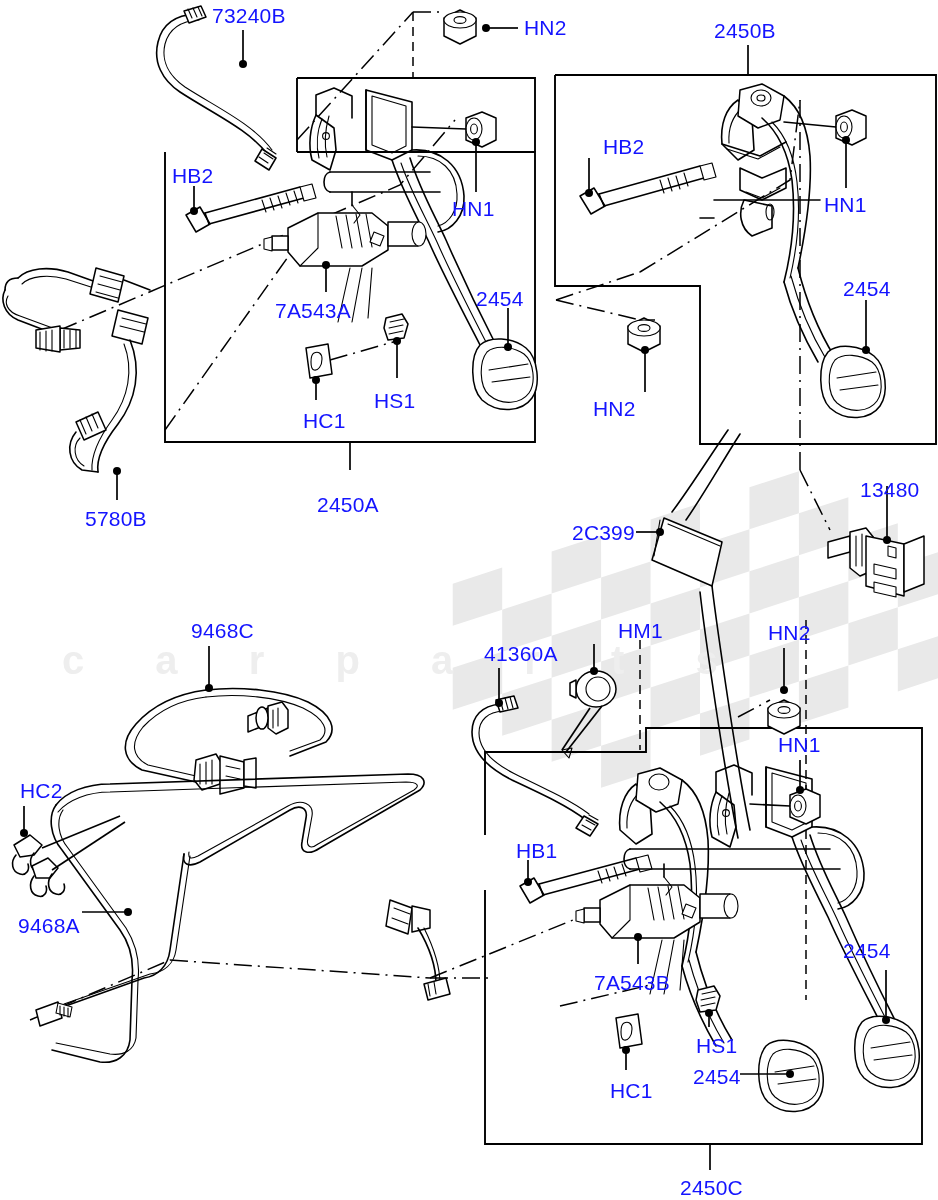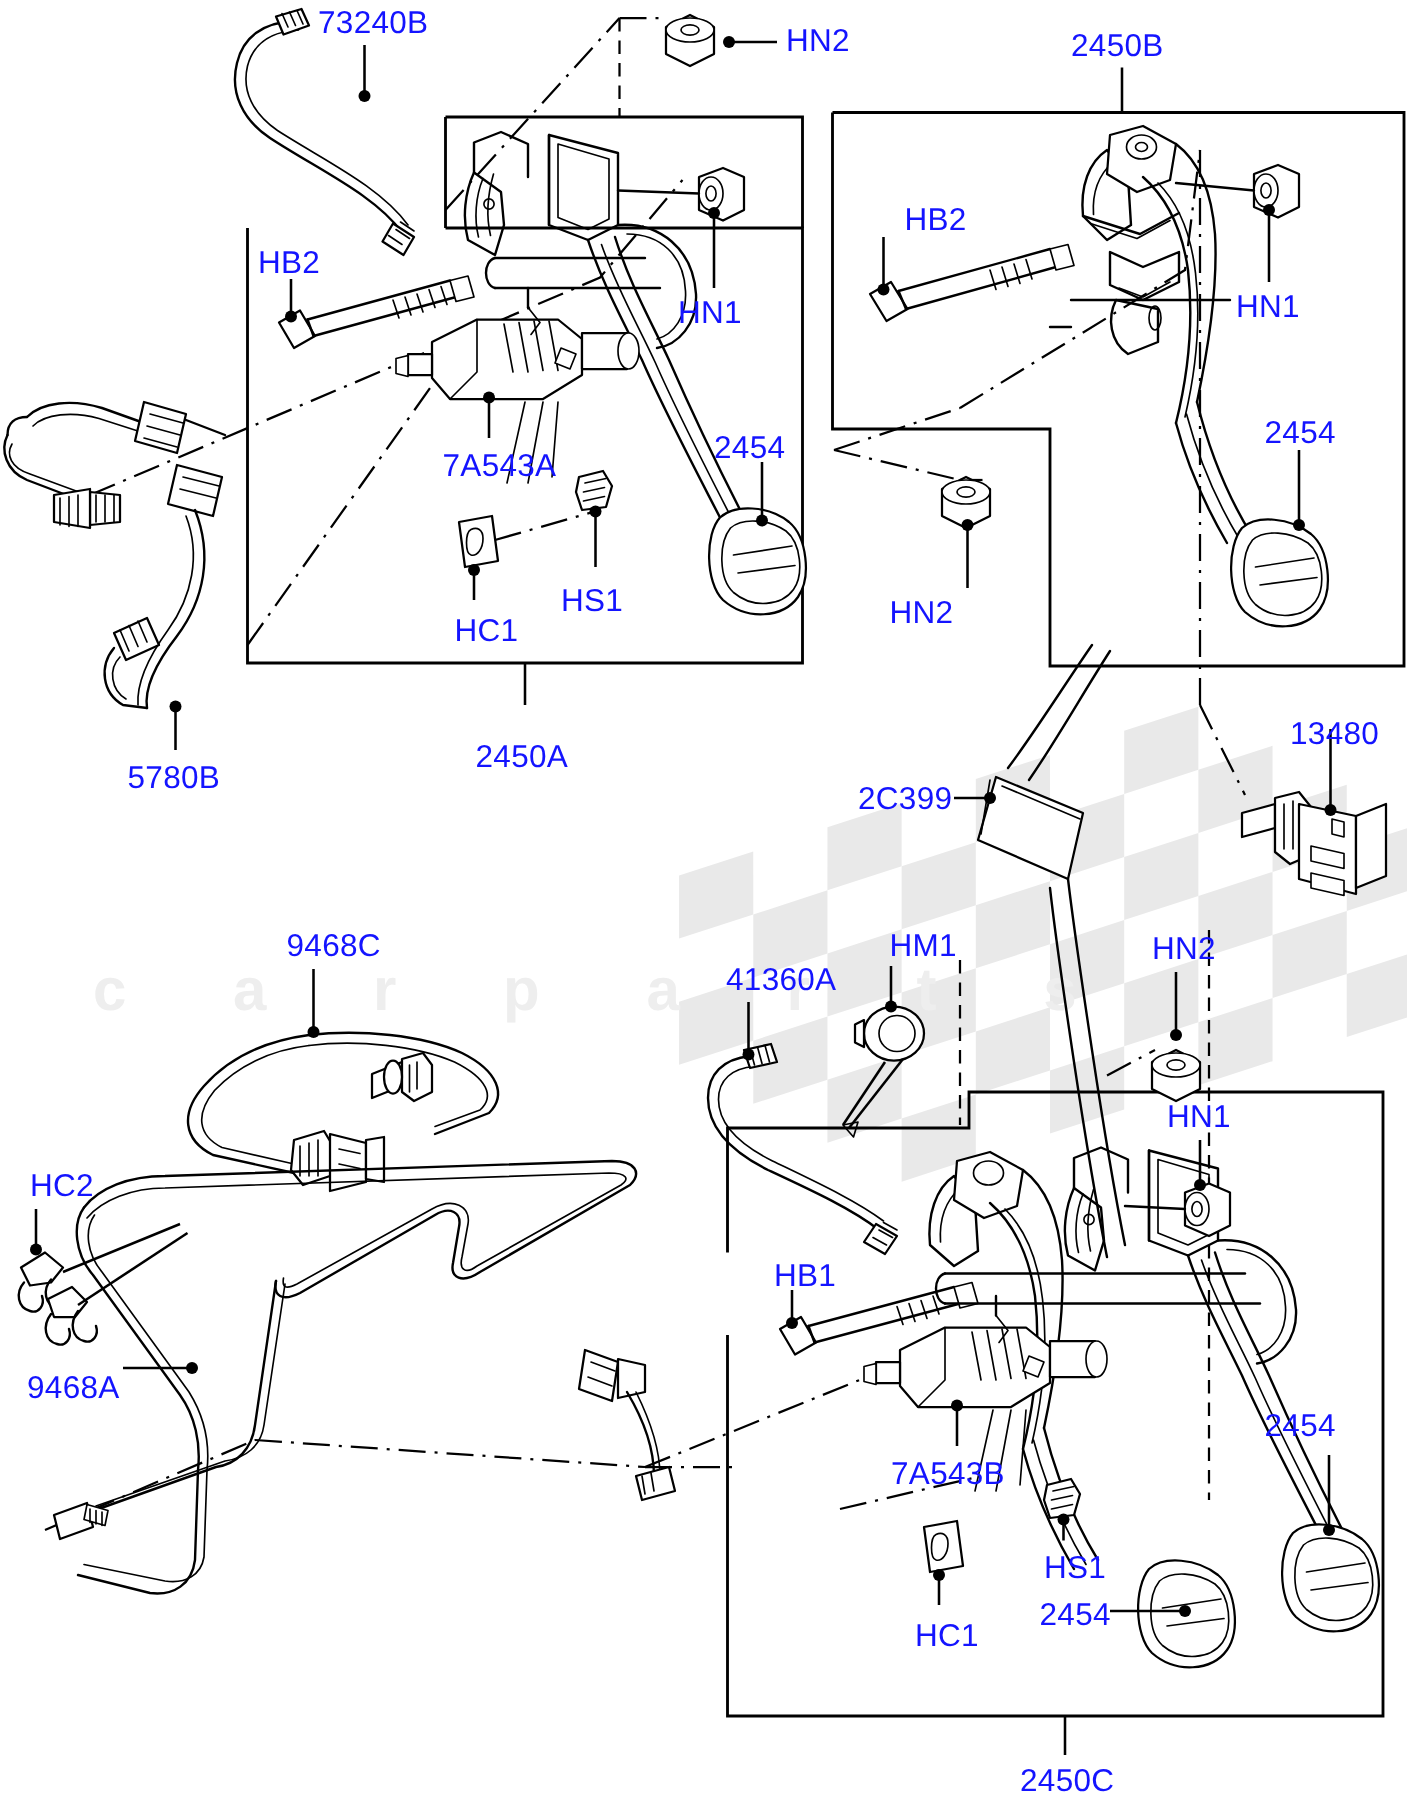--- a/index.html
+++ b/index.html
@@ -509,33 +509,33 @@
   </svg>
 
   <div>
     <div class="lbl" style="left:212px;top:5px">73240B</div>
     <div class="lbl" style="left:524px;top:17px">HN2</div>
     <div class="lbl" style="left:714px;top:20px">2450B</div>
     <div class="lbl" style="left:172px;top:165px">HB2</div>
     <div class="lbl" style="left:603px;top:136px">HB2</div>
     <div class="lbl" style="left:452px;top:198px">HN1</div>
     <div class="lbl" style="left:824px;top:194px">HN1</div>
-    <div class="lbl" style="left:295px;top:300px">7A543A</div>
+    <div class="lbl" style="left:275px;top:300px">7A543A</div>
     <div class="lbl" style="left:476px;top:288px">2454</div>
     <div class="lbl" style="left:843px;top:278px">2454</div>
     <div class="lbl" style="left:374px;top:390px">HS1</div>
     <div class="lbl" style="left:303px;top:410px">HC1</div>
     <div class="lbl" style="left:593px;top:398px">HN2</div>
     <div class="lbl" style="left:317px;top:494px">2450A</div>
     <div class="lbl" style="left:85px;top:508px">5780B</div>
     <div class="lbl" style="left:572px;top:522px">2C399</div>
     <div class="lbl" style="left:860px;top:479px">13480</div>
     <div class="lbl" style="left:191px;top:620px">9468C</div>
     <div class="lbl" style="left:484px;top:643px">41360A</div>
-    <div class="lbl" style="left:593px;top:620px">HM1</div>
+    <div class="lbl" style="left:618px;top:620px">HM1</div>
     <div class="lbl" style="left:768px;top:622px">HN2</div>
     <div class="lbl" style="left:778px;top:734px">HN1</div>
     <div class="lbl" style="left:20px;top:780px">HC2</div>
     <div class="lbl" style="left:516px;top:840px">HB1</div>
     <div class="lbl" style="left:18px;top:915px">9468A</div>
     <div class="lbl" style="left:843px;top:940px">2454</div>
     <div class="lbl" style="left:594px;top:972px">7A543B</div>
     <div class="lbl" style="left:696px;top:1035px">HS1</div>
     <div class="lbl" style="left:693px;top:1066px">2454</div>
     <div class="lbl" style="left:610px;top:1080px">HC1</div>

